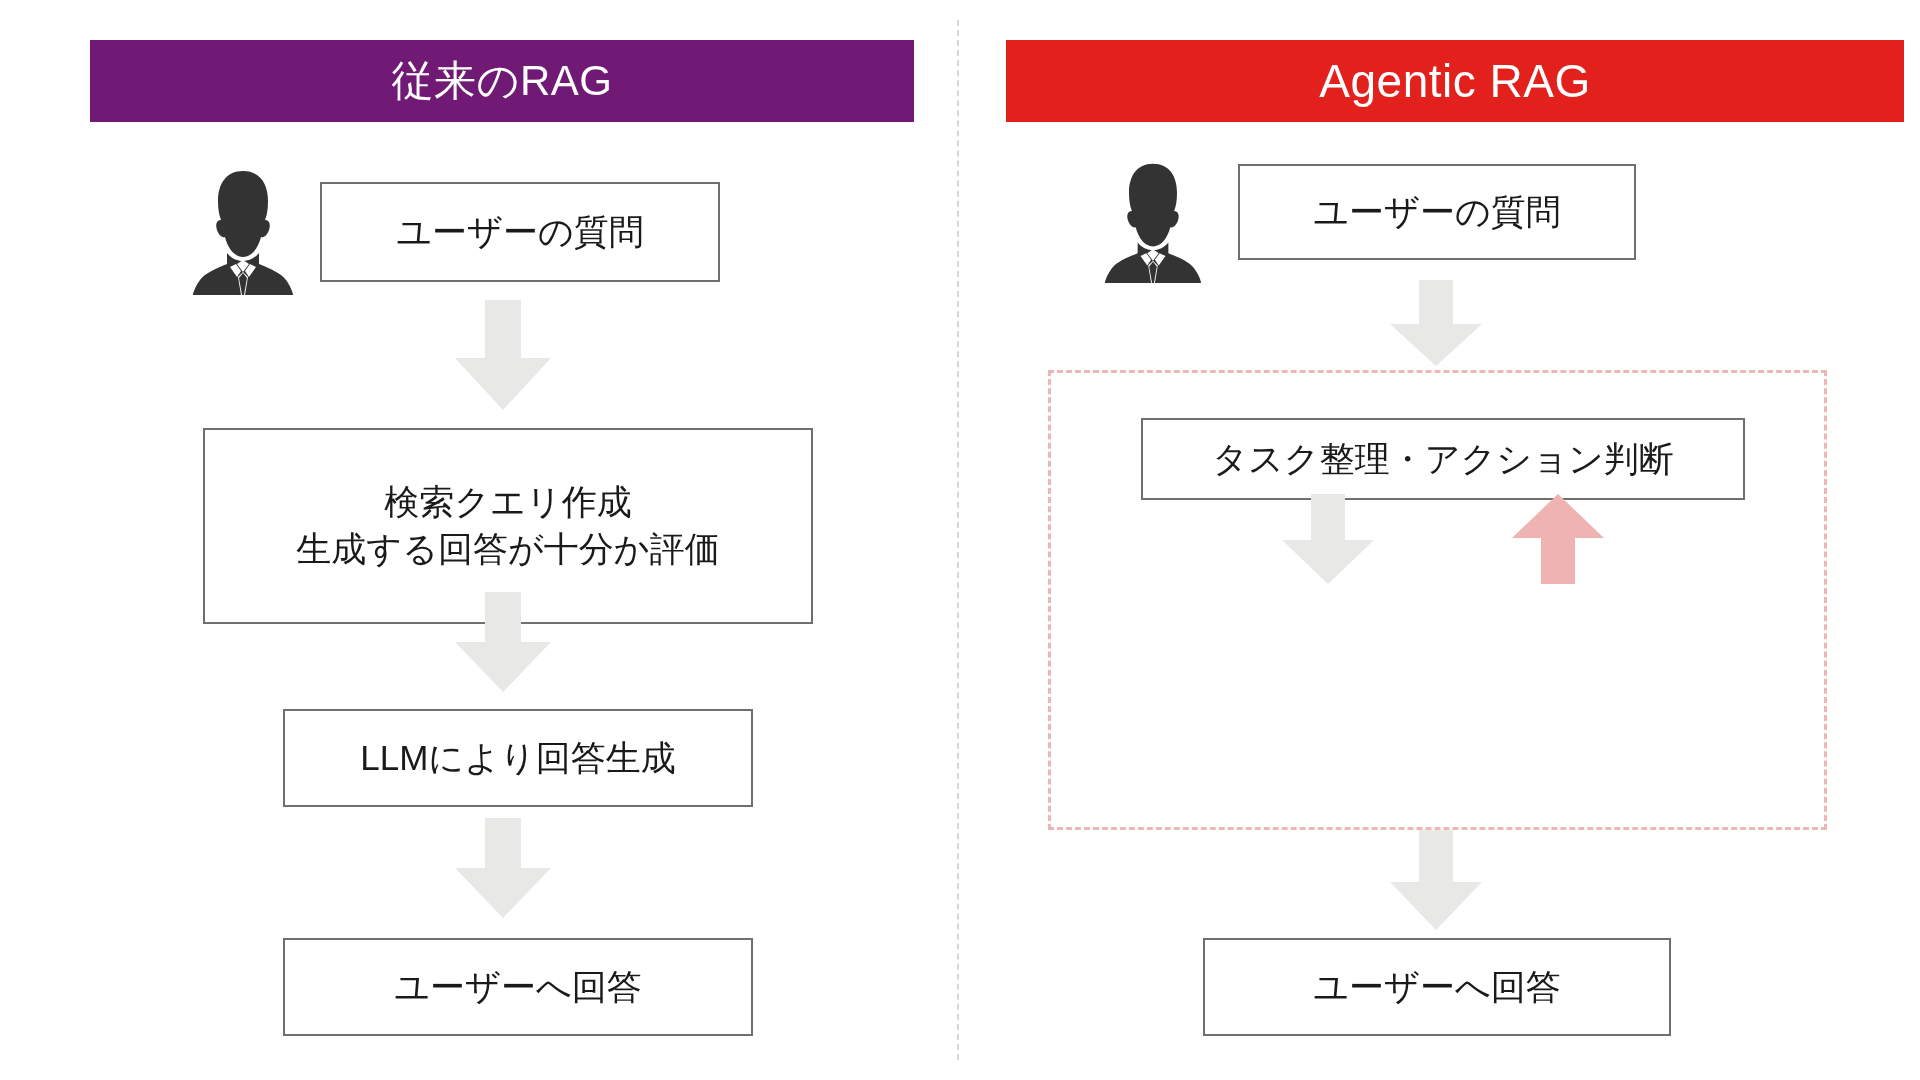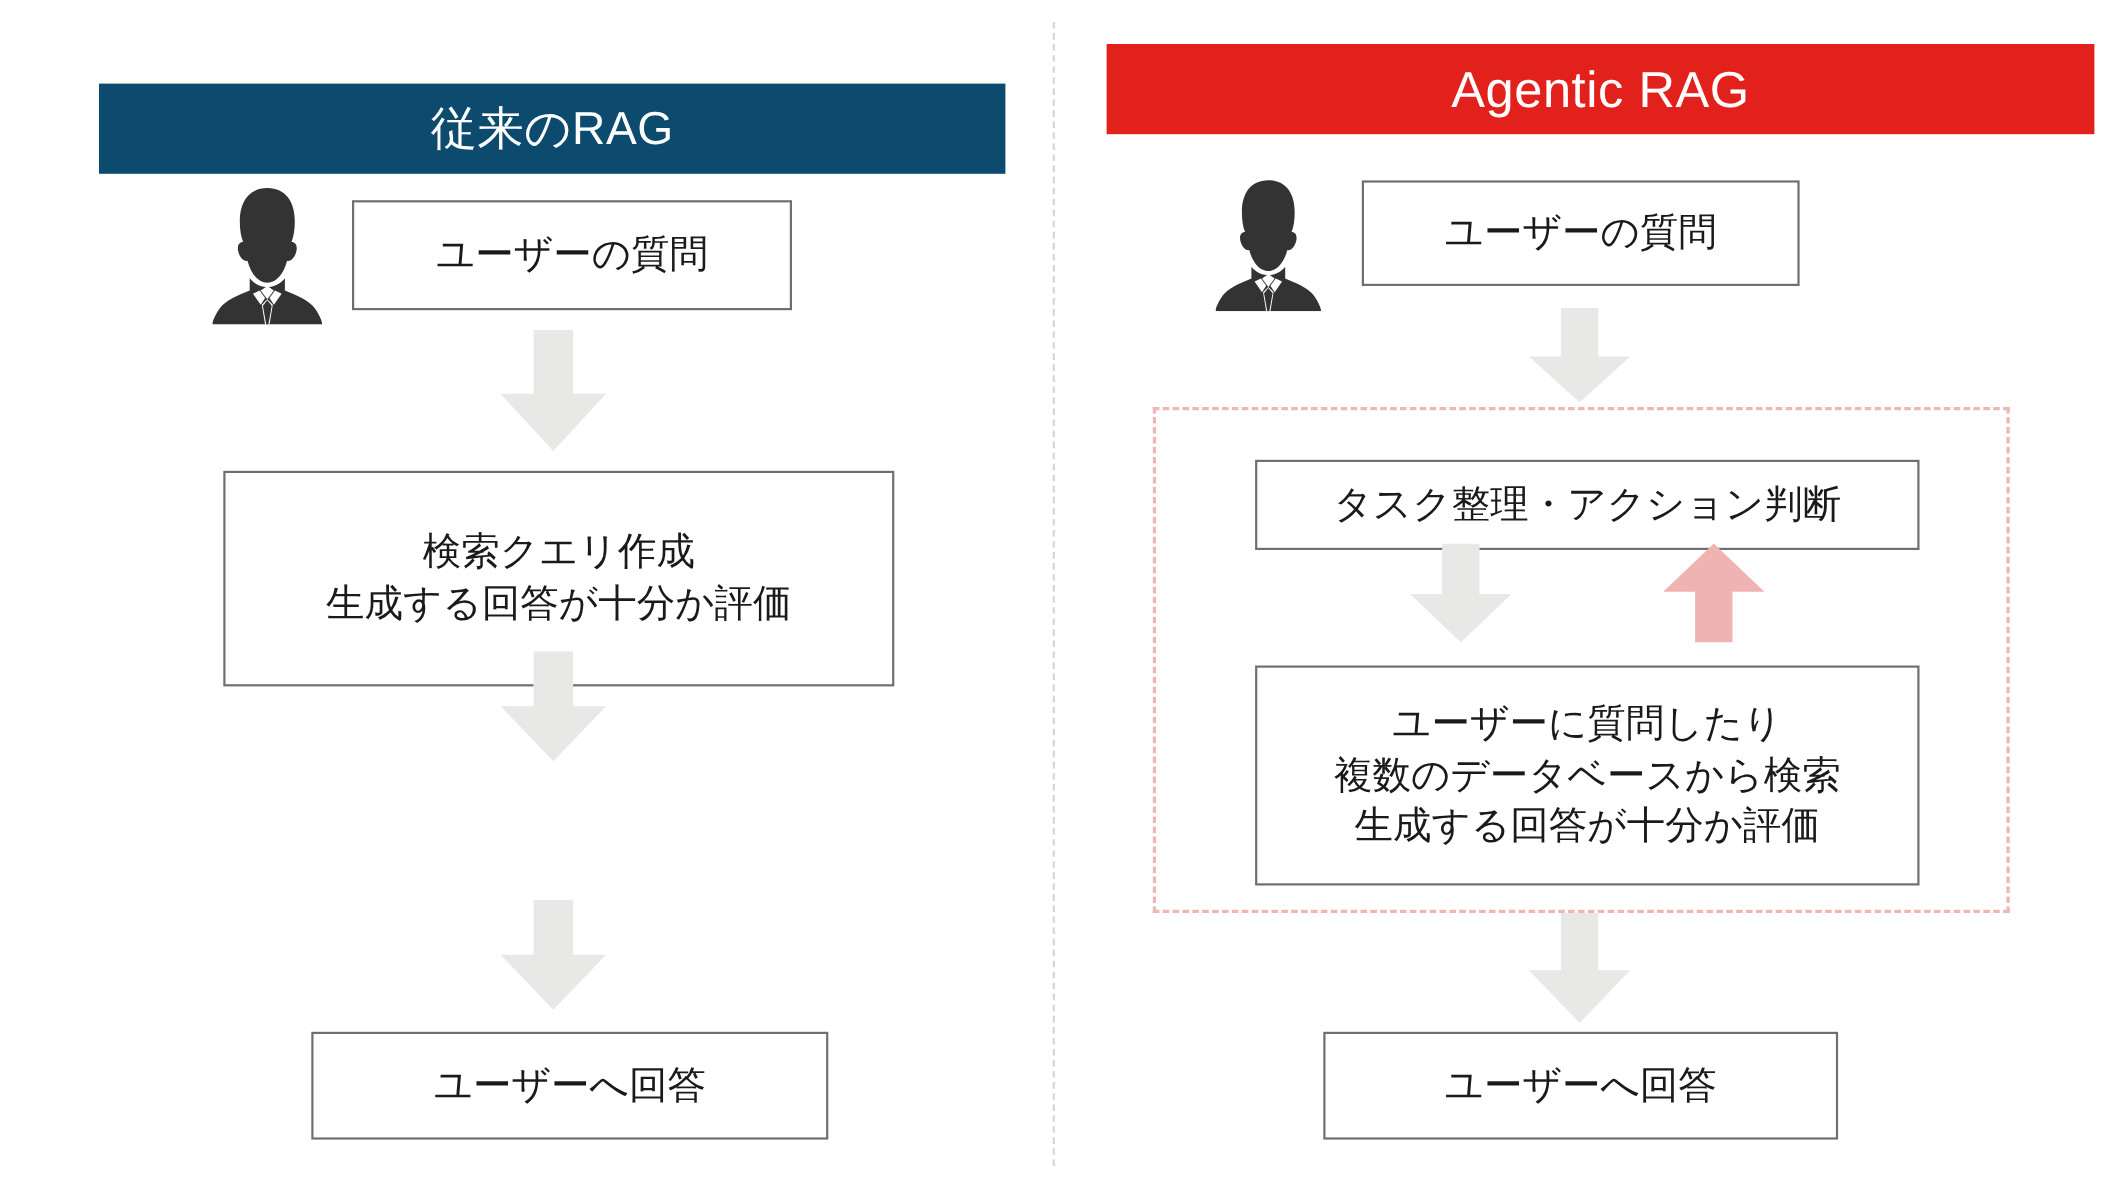--- a/index.html
+++ b/index.html
@@ -41,23 +41,22 @@
     color: #ffffff;
     font-weight: 400;
     letter-spacing: 0.5px;
     box-sizing: border-box;
   }
   #header-legacy {
     left: 90px;
     top: 40px;
     width: 824px;
     height: 82px;
-    background: #0c4a6e;
+    background: #701a75;
     font-size: 42px;
-    margin-top: 36px;
   }
   #header-agentic {
     left: 1006px;
     top: 40px;
     width: 898px;
     height: 82px;
     background: #E3211C;
     font-size: 46px;
   }
 
@@ -142,20 +141,23 @@
     <span class="line">検索クエリ作成</span>
     <span class="line">生成する回答が十分か評価</span>
   </div>
 
   <div class="arrow" style="left:455px; top:592px; width:96px; height:100px;">
     <svg width="96" height="100" viewBox="0 0 96 100" xmlns="http://www.w3.org/2000/svg">
       <polygon points="30,0 66,0 66,50 96,50 48,100 0,50 30,50" fill="#e8e8e7"></polygon>
     </svg>
   </div>
 
+  <div class="node-box" id="legacy-node-3" style="left:283px; top:709px; width:470px; height:98px;">
+    <span class="line">LLMにより回答生成</span>
+  </div>
 
   <div class="arrow" style="left:455px; top:818px; width:96px; height:100px;">
     <svg width="96" height="100" viewBox="0 0 96 100" xmlns="http://www.w3.org/2000/svg">
       <polygon points="30,0 66,0 66,50 96,50 48,100 0,50 30,50" fill="#e8e8e7"></polygon>
     </svg>
   </div>
 
   <div class="node-box" id="legacy-node-4" style="left:283px; top:938px; width:470px; height:98px;">
     <span class="line">ユーザーへ回答</span>
   </div>
@@ -199,25 +201,20 @@
       <polygon points="29,0 63,0 63,46 92,46 46,90 0,46 29,46" fill="#e8e8e7"></polygon>
     </svg>
   </div>
 
   <div class="arrow" style="left:1512px; top:494px; width:92px; height:90px;">
     <svg width="92" height="90" viewBox="0 0 92 90" xmlns="http://www.w3.org/2000/svg">
       <polygon points="46,0 92,44 63,44 63,90 29,90 29,44 0,44" fill="#efb4b2"></polygon>
     </svg>
   </div>
 
-  <div class="node-box" id="agentic-node-3" style="left:1141px; top:605px; width:604px; height:200px;">
-    <span class="line">ユーザーに質問したり</span>
-    <span class="line">複数のデータベースから検索</span>
-    <span class="line">生成する回答が十分か評価</span>
-  </div>
 
   <div class="arrow" style="left:1390px; top:830px; width:92px; height:100px;">
     <svg width="92" height="100" viewBox="0 0 92 100" xmlns="http://www.w3.org/2000/svg">
       <polygon points="29,0 63,0 63,52 92,52 46,100 0,52 29,52" fill="#e8e8e7"></polygon>
     </svg>
   </div>
 
   <div class="node-box" id="agentic-node-4" style="left:1203px; top:938px; width:468px; height:98px;">
     <span class="line">ユーザーへ回答</span>
   </div>

